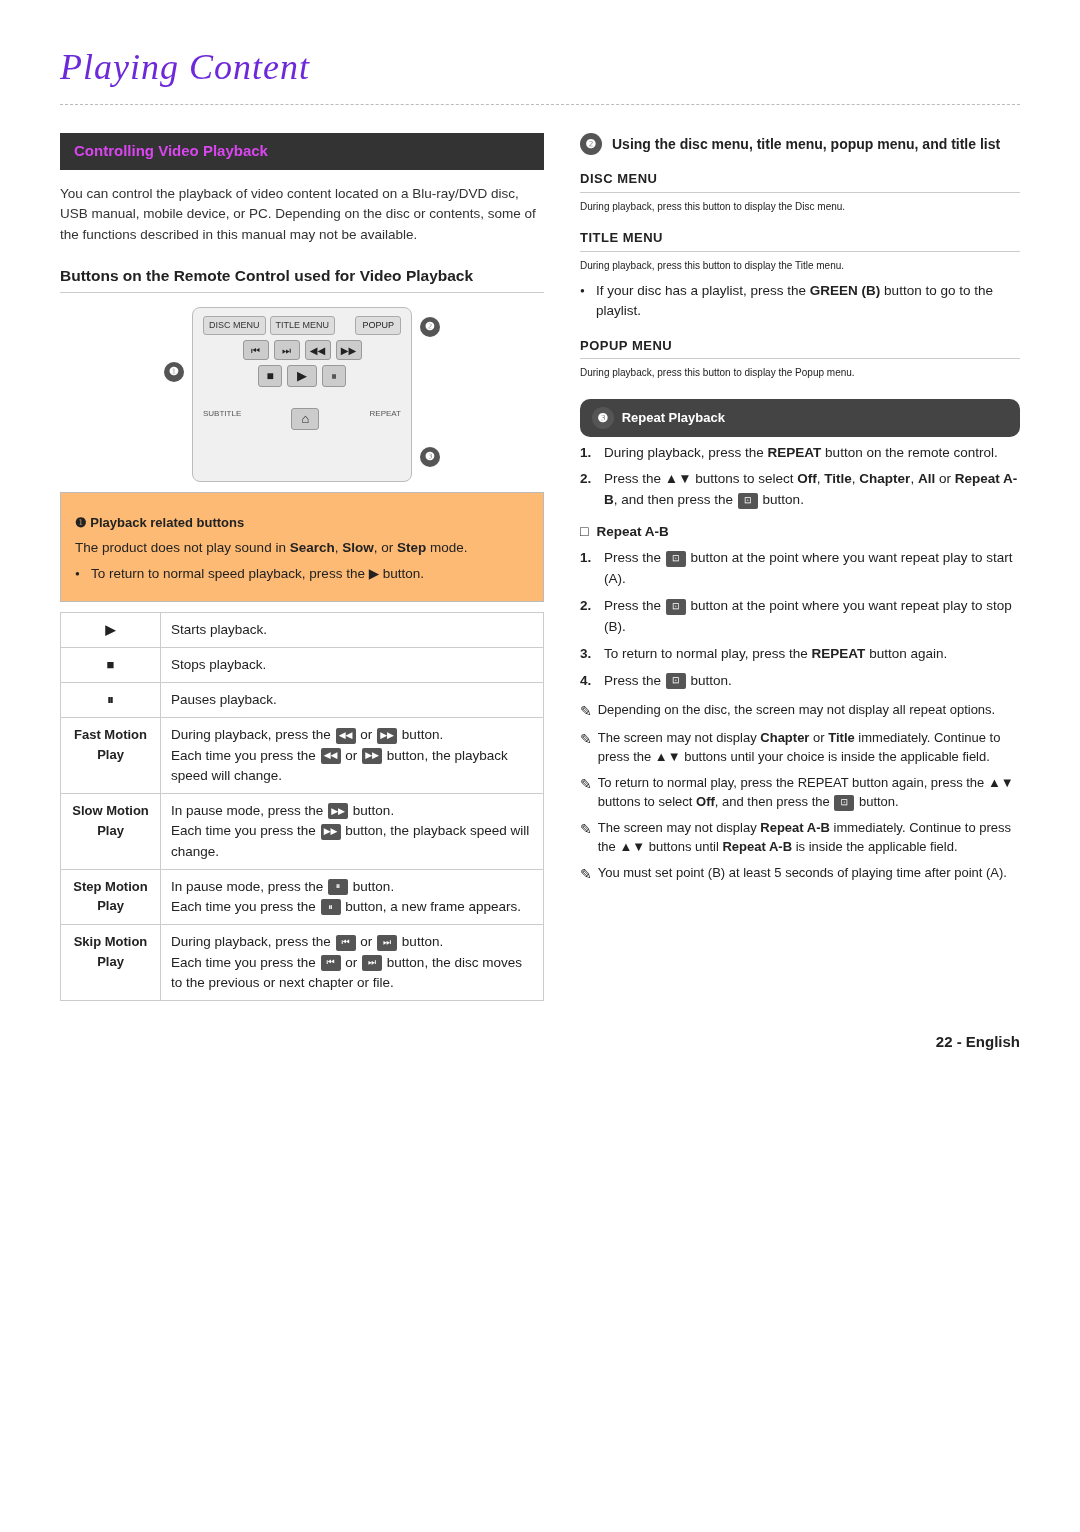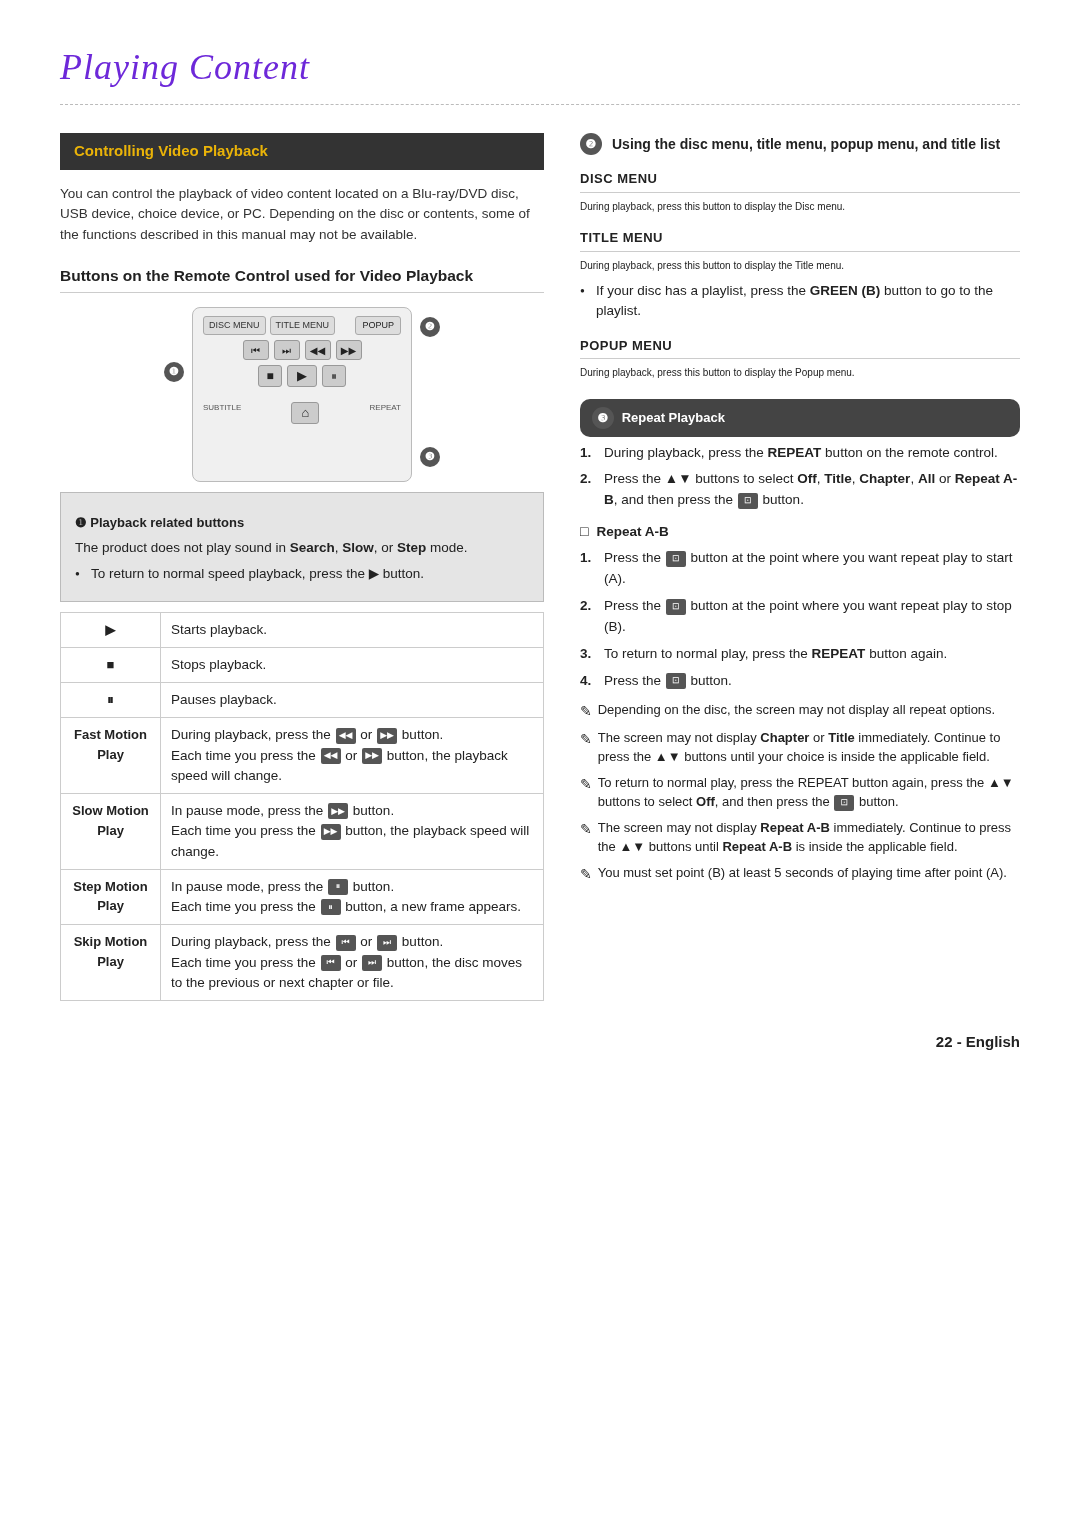--- a/index.html
+++ b/index.html
@@ -31,21 +31,21 @@
     .left-col {
       flex: 1.1;
       min-width: 0;
     }
     .right-col {
       flex: 1;
       min-width: 0;
     }
     .section-header {
       background: #333;
-      color: #eab308;
+      color: #d946ef;
       font-size: 15px;
       font-weight: bold;
       padding: 7px 14px;
       margin-bottom: 14px;
     }
     .intro-text {
       font-size: 13.5px;
       color: #333;
       margin-bottom: 18px;
       line-height: 1.55;
@@ -149,21 +149,21 @@
       border-radius: 3px;
       display: flex;
       align-items: center;
       justify-content: center;
       font-size: 11px;
     }
     .remote-bottom-row {
       display: flex;
       width: 100%;
       justify-content: flex-start;
-      margin-top: 10px;
+      margin-top: 16px;
       font-size: 9px;
       gap: 8px;
     }
     .remote-bottom-label {
       font-size: 8px;
       color: #555;
     }
     .remote-home-btn {
       width: 28px;
       height: 22px;
@@ -195,21 +195,21 @@
       align-items: center;
       font-size: 13px;
       font-weight: bold;
       margin: 10px 0 6px 0;
     }
     .annotation-box {
       border: 1px solid #bbb;
       padding: 10px 14px;
       margin-bottom: 8px;
       font-size: 13.5px;
-      background: #e5e5e5;
+      background: #fdba74;
     }
     .annotation-box-dark {
       background: #444;
       color: #fff;
       padding: 8px 12px;
       font-size: 13px;
       font-weight: bold;
       margin-bottom: 6px;
       border-radius: 10px;
     }
@@ -390,21 +390,21 @@
 </head>
 <body>
 
 <div class="page-title">Playing Content</div>
 
 <div class="main-layout">
 
   <div class="left-col">
     <div class="section-header">Controlling Video Playback</div>
 
-    <p class="intro-text">You can control the playback of video content located on a Blu-ray/DVD disc, USB device, choice device, or PC. Depending on the disc or contents, some of the functions described in this manual may not be available.</p>
+    <p class="intro-text">You can control the playback of video content located on a Blu-ray/DVD disc, USB manual, mobile device, or PC. Depending on the disc or contents, some of the functions described in this manual may not be available.</p>
 
     <div class="subsection-title">Buttons on the Remote Control used for Video Playback</div>
 
     <div class="remote-img-container">
       <div class="remote-wrapper">
         <div class="badge-1">❶</div>
         <div class="badge-2">❷</div>
         <div class="badge-3">❸</div>
         <div class="remote-box">
 

